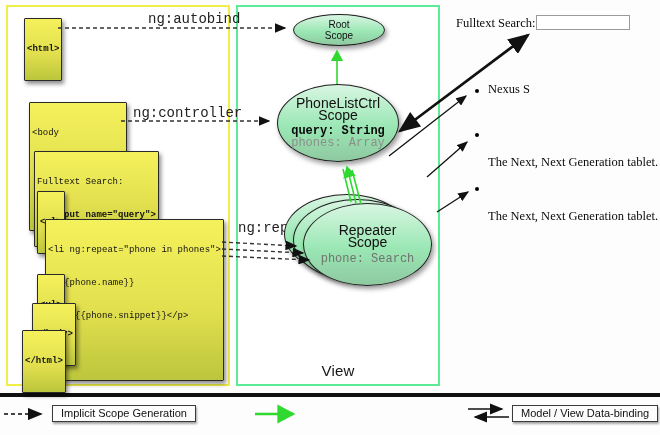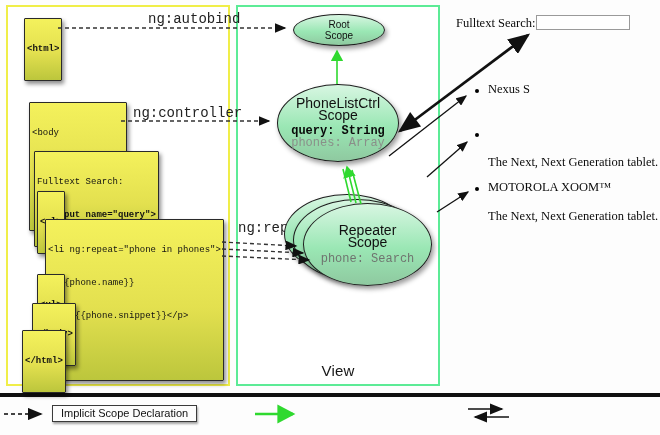--- a/index.html
+++ b/index.html
@@ -118,26 +118,26 @@
   <div class="vtext" style="left:456px;top:16px;">Fulltext Search:</div>
   <input class="vinput" style="left: 536px; top: 15px;" type="text" value="">
 
   <div class="vbullet" style="left:475px;top:89px;"></div>
   <div class="vtext" style="left:488px;top:82px;">Nexus S</div>
 
   <div class="vbullet" style="left:475px;top:133px;"></div>
   <div class="vtext" style="left:488px;top:155px;">The Next, Next Generation tablet.</div>
 
   <div class="vbullet" style="left:475px;top:187px;"></div>
-  <div class="vtext" style="left:488px;top:180px;">MOTOROLA XOOM™</div>
   <div class="vtext" style="left:488px;top:209px;">The Next, Next Generation tablet.</div>
 
   <div class="sep"></div>
 
-  <div class="legendbox" style="left:52px;top:405px;">Implicit Scope Declaration</div>
+  <div class="legendbox" style="left:52px;top:405px;">Implicit Scope Generation</div>
+  <div class="legendbox" style="left:512px;top:405px;">Model / View Data-binding</div>
 
   <svg class="overlay" width="660" height="435" viewBox="0 0 660 435">
     <defs>
       <marker id="mB" markerWidth="9" markerHeight="7" refX="7.5" refY="3.5" orient="auto">
         <path d="M0,0 L8.5,3.5 L0,7 z" fill="#111"></path>
       </marker>
       <marker id="mBrev" markerWidth="9" markerHeight="7" refX="1" refY="3.5" orient="auto">
         <path d="M8.5,0 L0,3.5 L8.5,7 z" fill="#111"></path>
       </marker>
       <marker id="mGbig" markerWidth="8" markerHeight="8" refX="6.5" refY="4" orient="auto">

